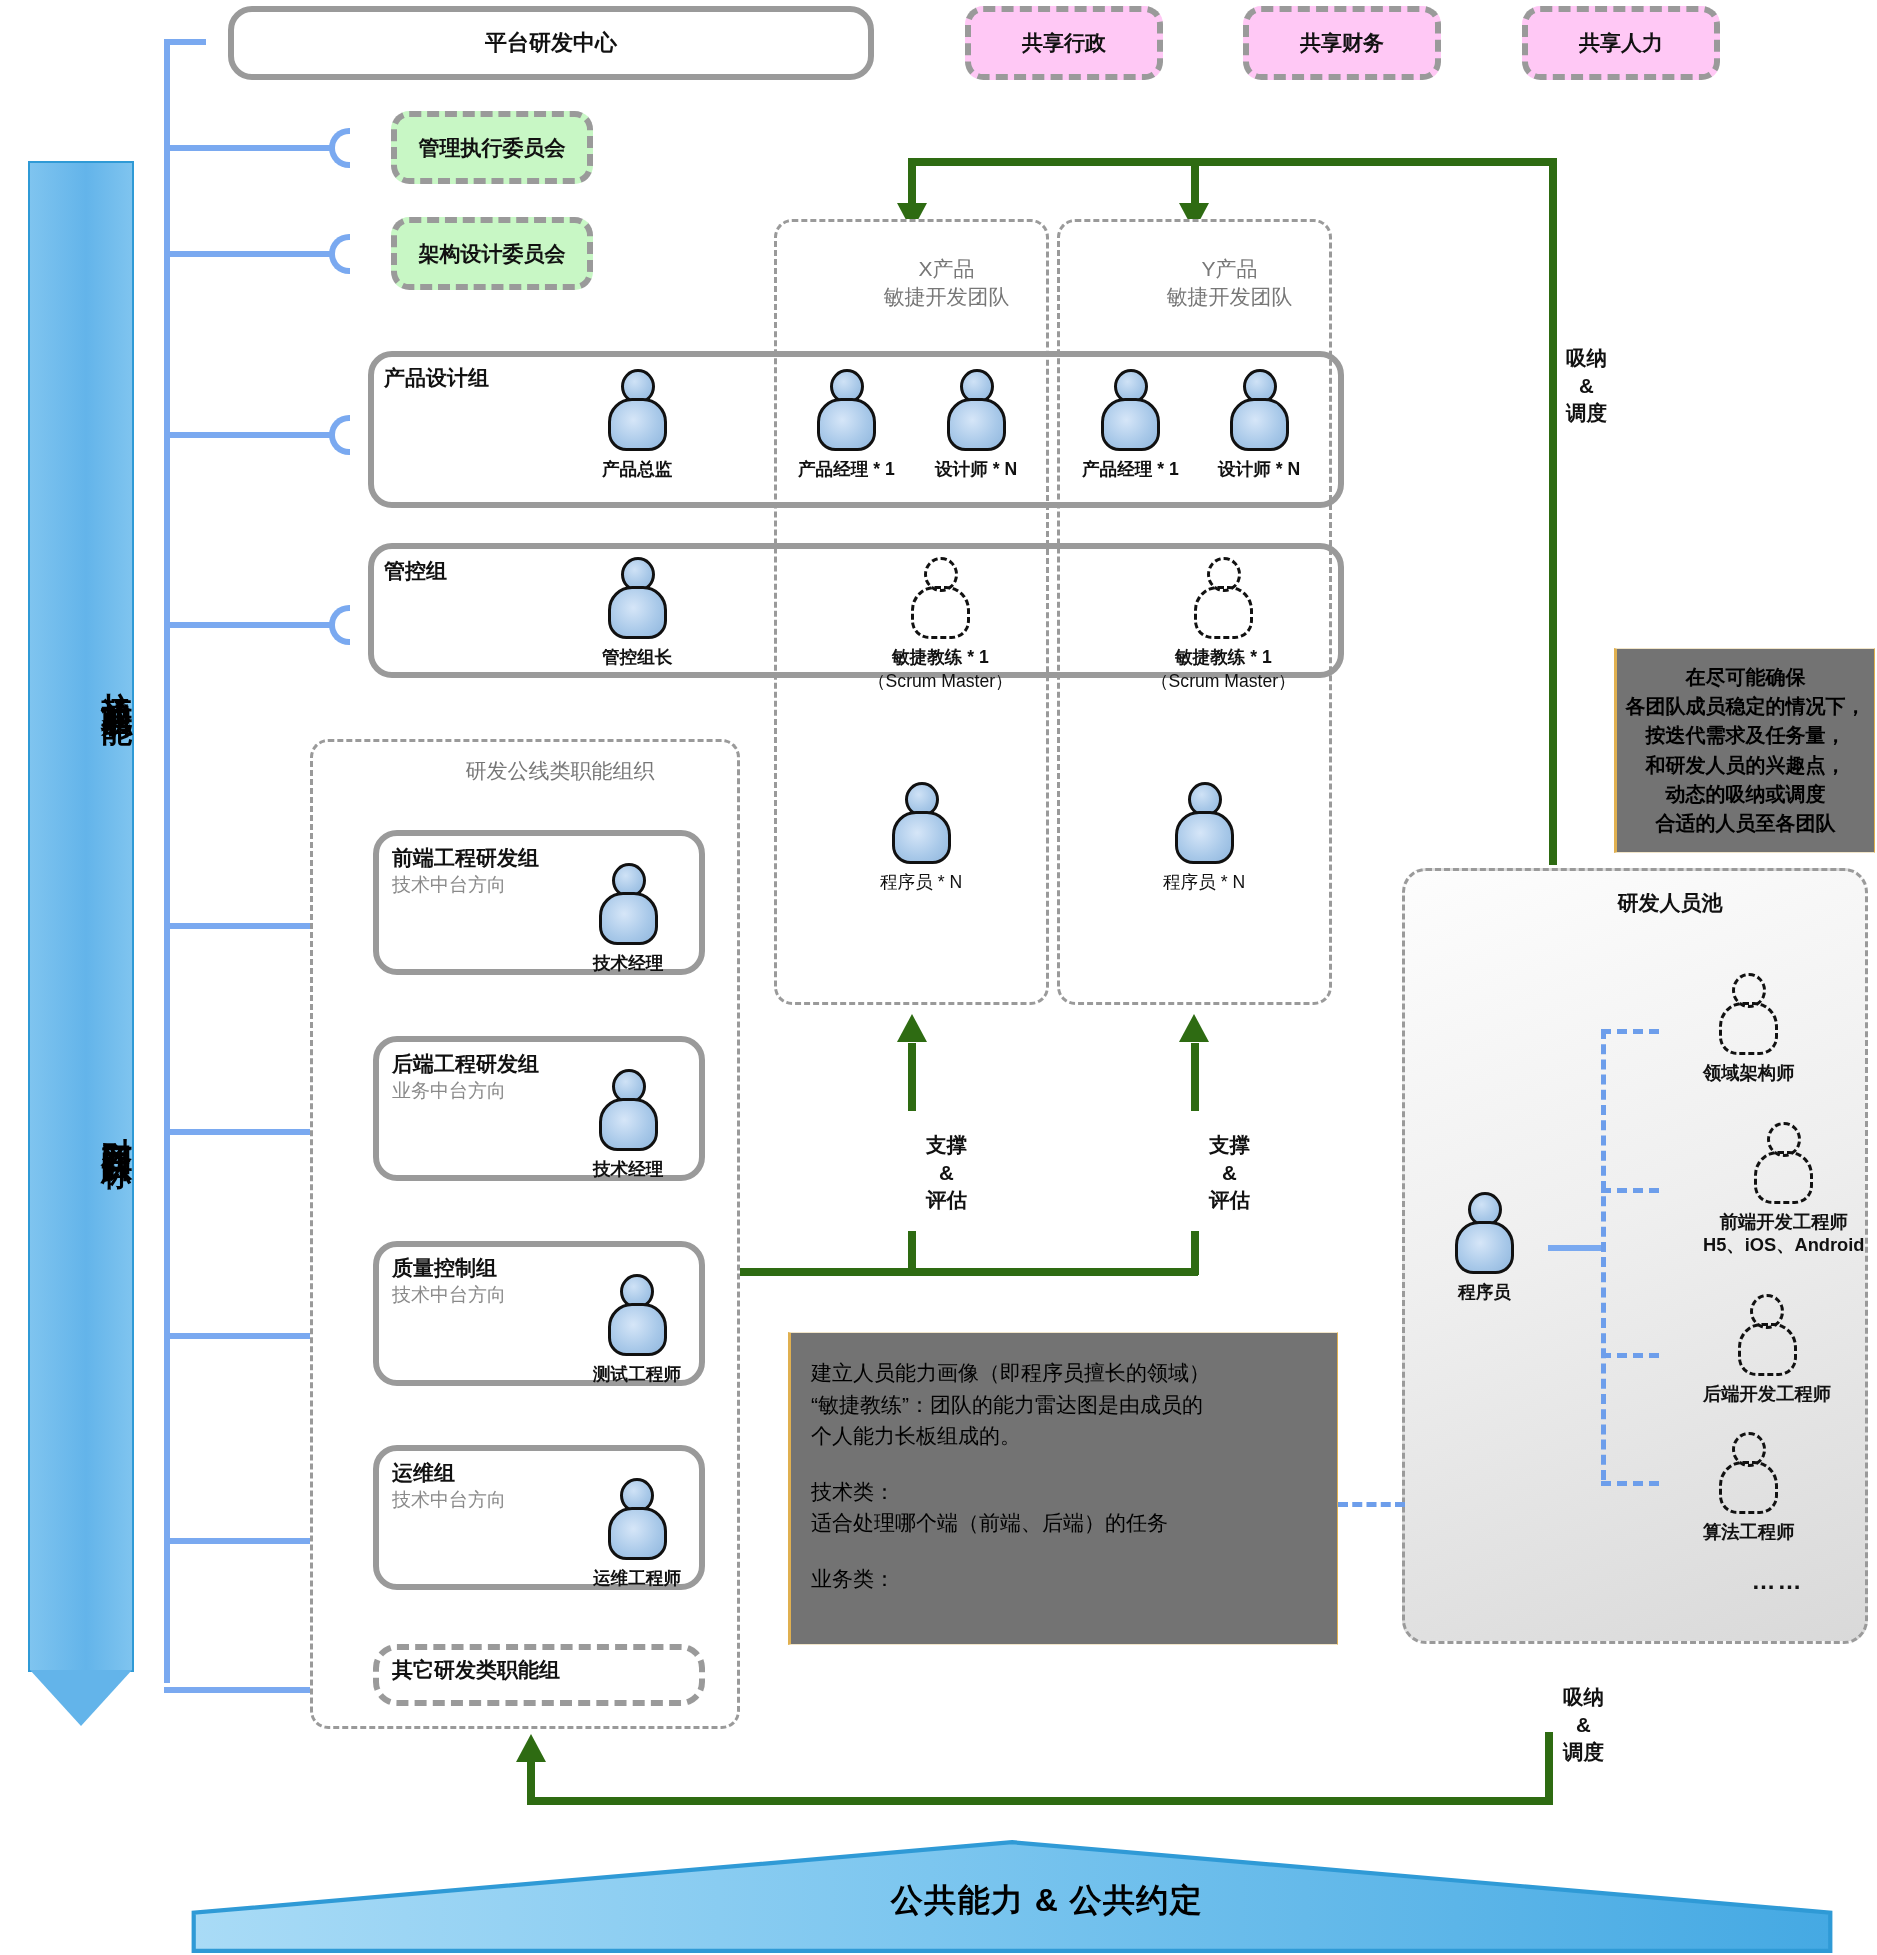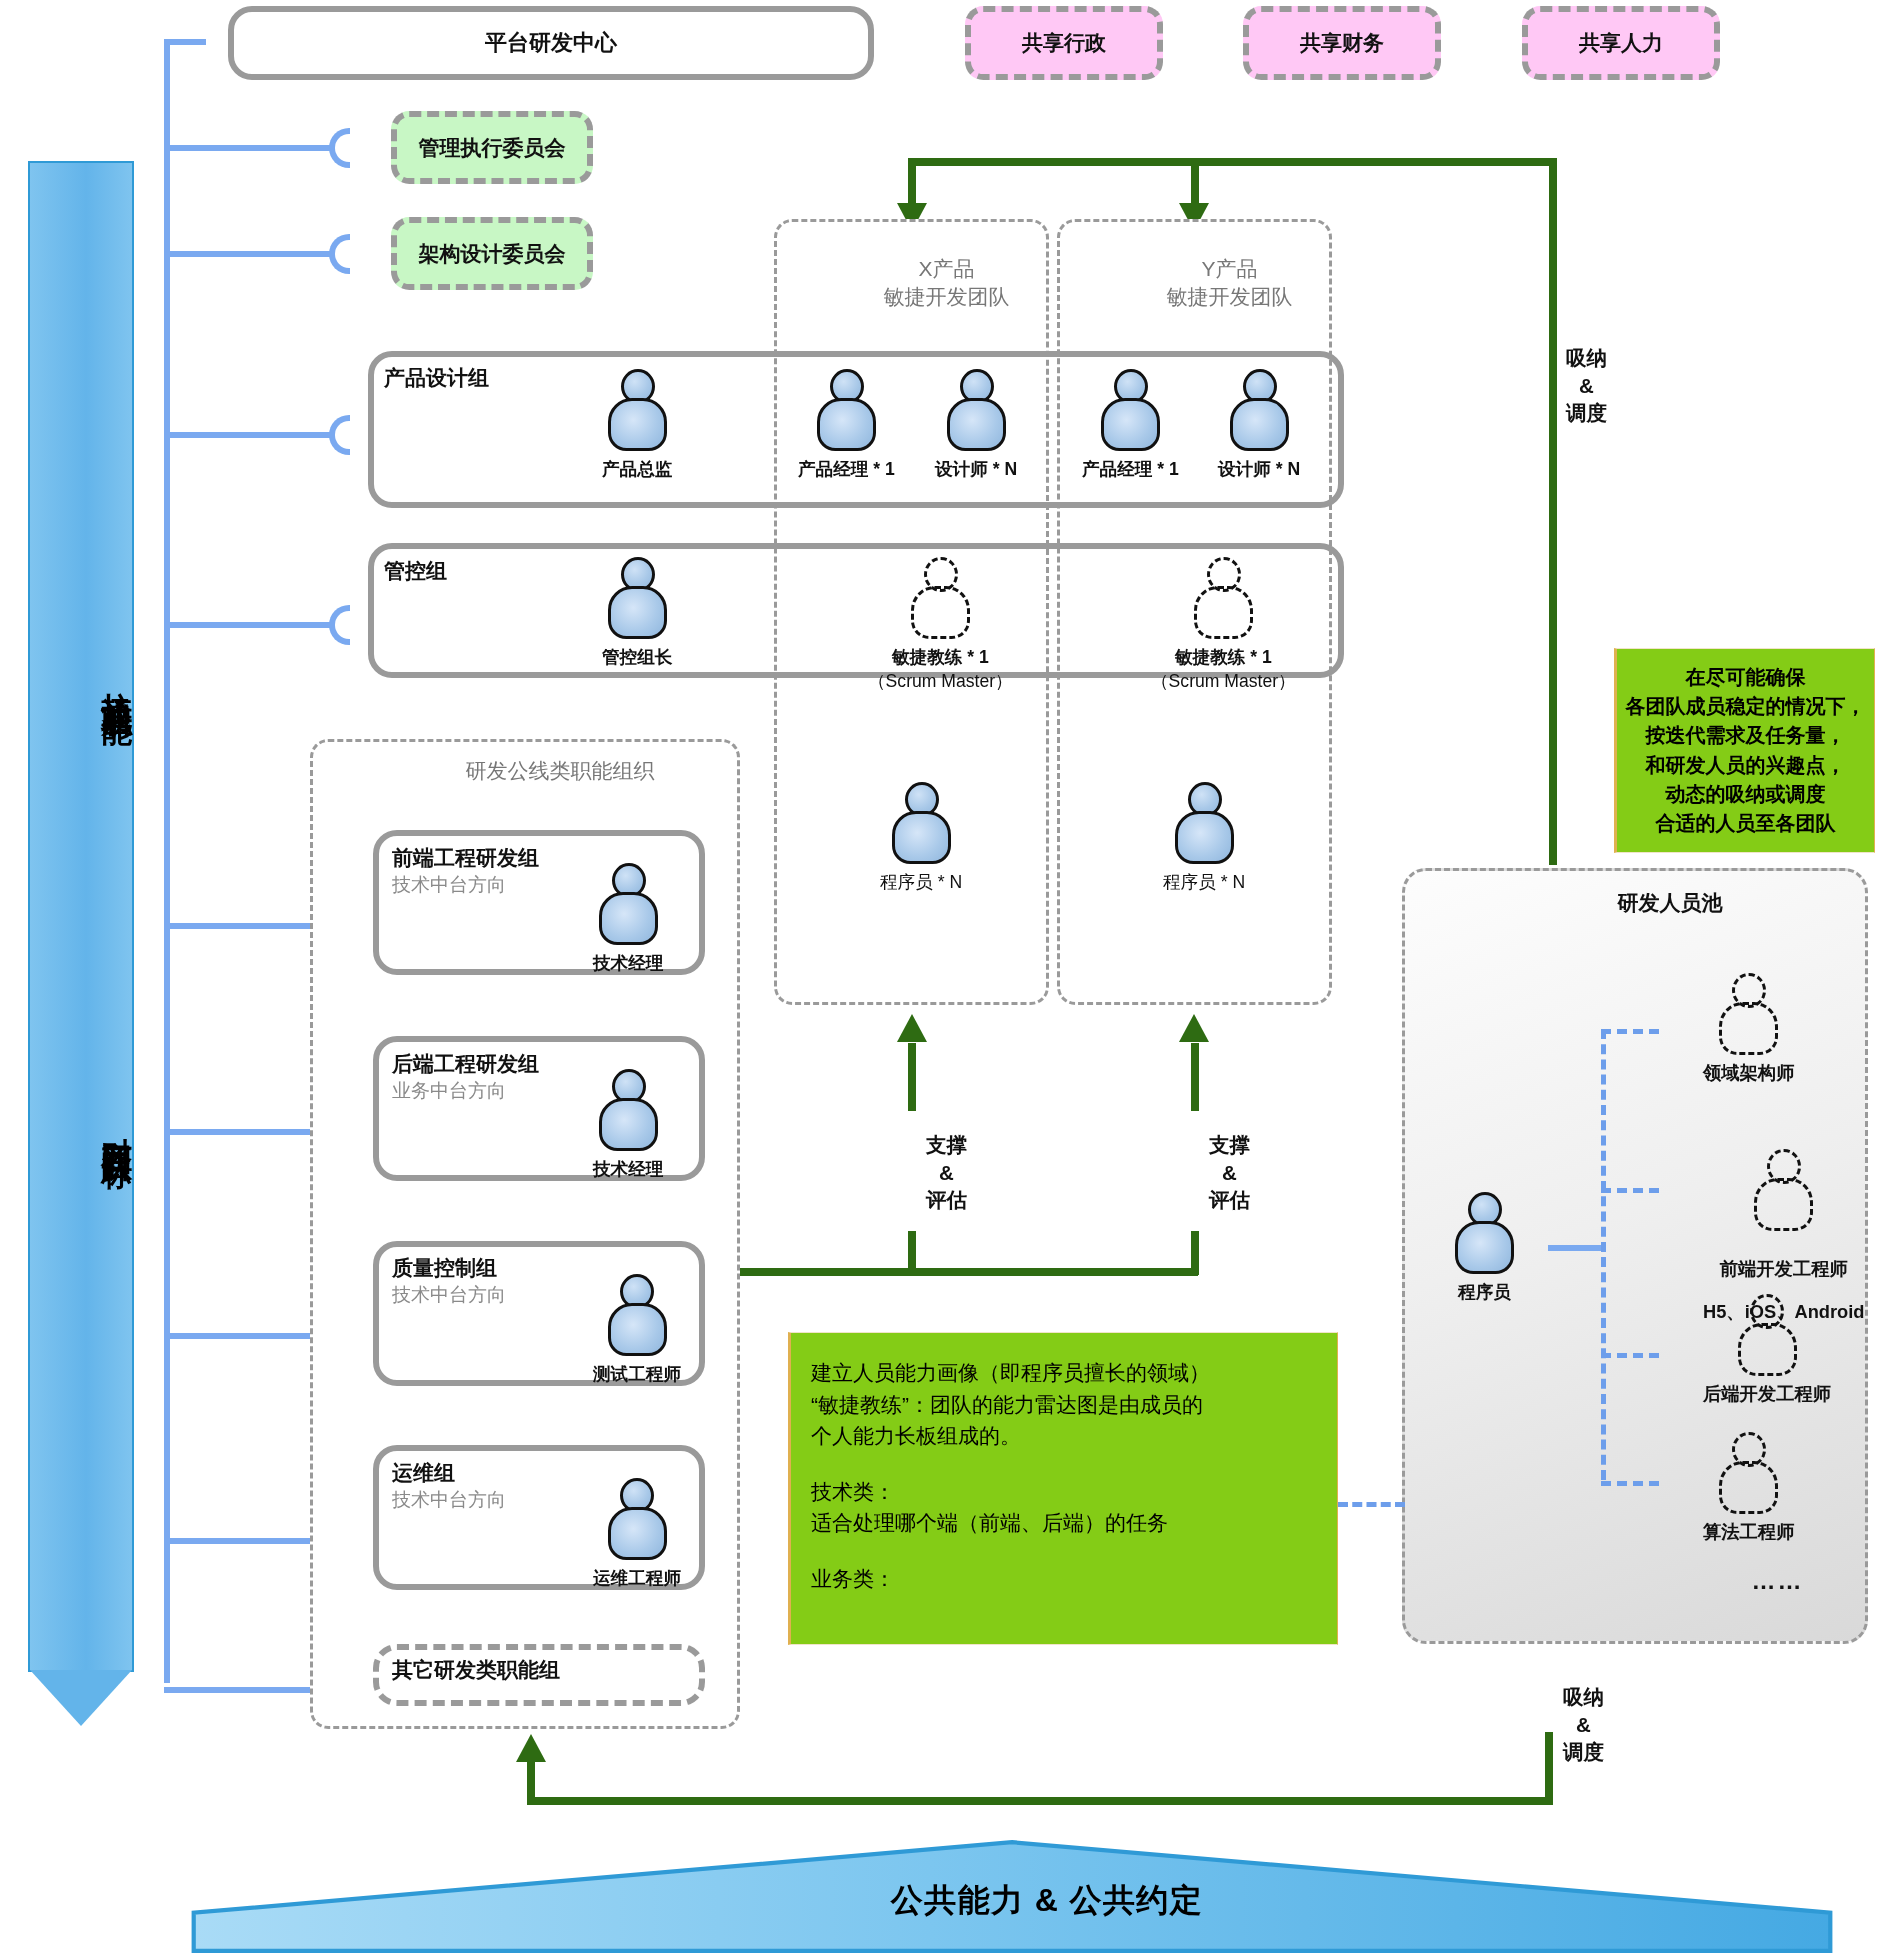--- a/index.html
+++ b/index.html
@@ -20,21 +20,21 @@
   .t-chip{font-size:21px;font-weight:700;color:#111;}
   .t-grey{font-size:21px;color:#777;line-height:1.32;font-weight:400;}
   .t-grp{font-size:21px;font-weight:700;color:#111;}
   .t-sub{font-size:19px;color:#8a8a8a;font-weight:400;}
   .t-role{font-size:17.6px;font-weight:700;color:#111;white-space:nowrap;text-align:center;}
   .t-role2{font-size:17.6px;font-weight:400;color:#111;white-space:nowrap;text-align:center;}
   .t-edge{font-size:20.5px;font-weight:700;color:#111;text-align:center;line-height:1.35;}
   .t-poolrole{font-size:18.3px;font-weight:700;color:#111;text-align:center;line-height:1.3;white-space:nowrap;}
 
   
-  .note{background:#84cc16;border-left:3.5px solid #e0b050;border-right:1.4px solid #e0b050;
+  .note{background:#737373;border-left:3.5px solid #e0b050;border-right:1.4px solid #e0b050;
         border-top:0.7px solid #f0e4c8;border-bottom:0.7px solid #f0e4c8;}
   .note-c{font-size:20px;font-weight:700;color:#000;line-height:1.46;text-align:center;}
   .note-l{font-size:21px;font-weight:400;color:#000;line-height:1.5;text-align:left;}
 
   
   .bluev{background:#7aa9f0;}
   .blueh{background:#7aa9f0;}
   .greenl{background:#2e6b12;}
 
   
@@ -377,21 +377,21 @@
   <div class="abs dblue-h" style="left:1601px;top:1353px;width:58px;height:0;"></div>
   <div class="abs dblue-h" style="left:1601px;top:1481px;width:58px;height:0;"></div>
 
   <div class="figwrap" style="left:1703px;top:973px;">
     <div class="person big outline">
         <div class="head"></div>
         <div class="body"></div>
       </div>
     <div class="lbl t-poolrole">领域架构师</div>
   </div>
-  <div class="figwrap" style="left:1703px;top:1149px;gap:20px;">
+  <div class="figwrap" style="left:1703px;top:1122px;">
     <div class="person big outline">
         <div class="head"></div>
         <div class="body"></div>
       </div>
     <div class="lbl t-poolrole">前端开发工程师</div>
     <div class="t-poolrole">H5、iOS、Android</div>
   </div>
   <div class="figwrap" style="left:1703px;top:1294px;">
     <div class="person big outline">
         <div class="head"></div>

